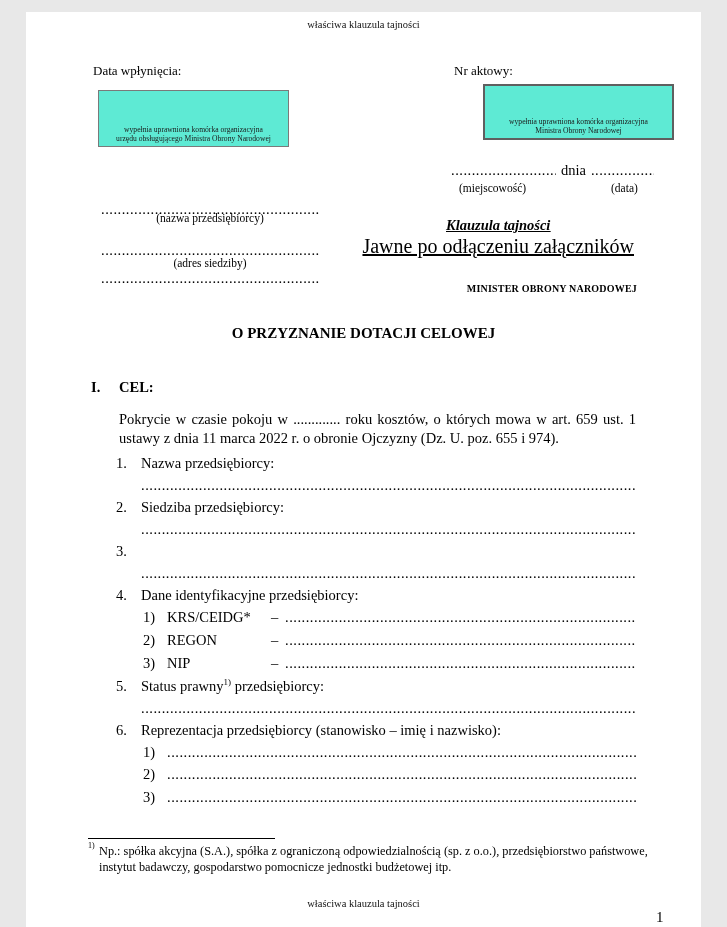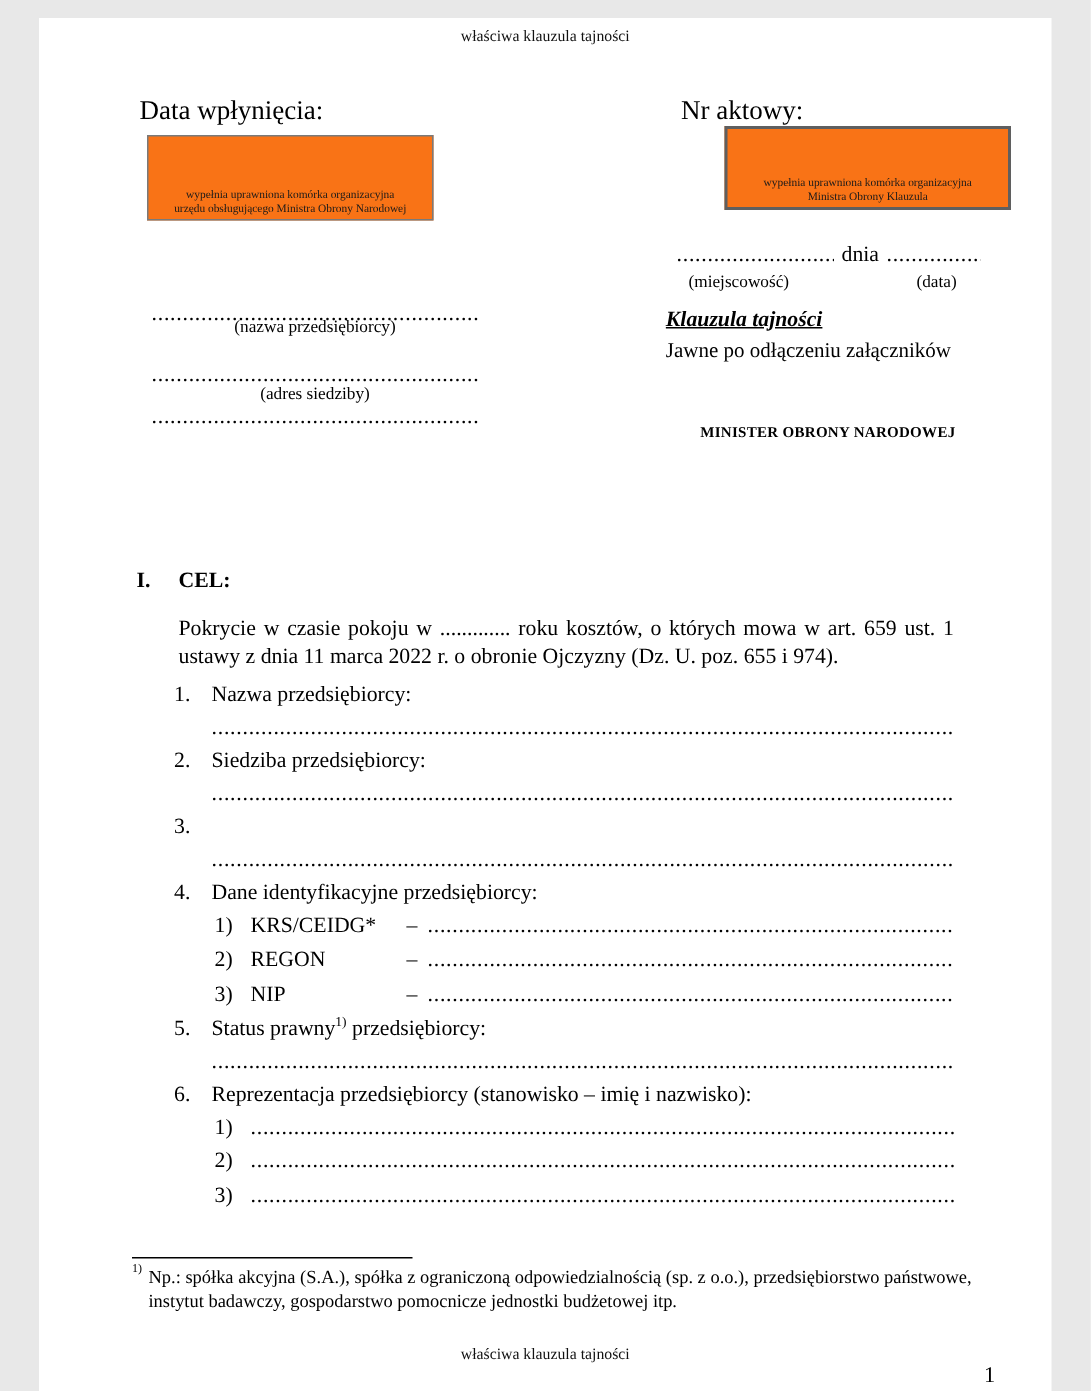--- a/index.html
+++ b/index.html
@@ -8,25 +8,25 @@
     background:#ffffff; color:#000;
     font-family:"Liberation Serif", serif; font-size:14.5px;
     overflow:hidden;
   }
   .abs { position:absolute; }
   .small-note { font-size:10.5px; color:#111; }
   .top-note { top:7px; left:0; right:0; text-align:center; }
   .bottom-note { top:886px; left:0; right:0; text-align:center; }
   .page-num { top:897px; left:630px; font-size:15px; }
 
-  .stamp-label { top:51px; font-size:18px; }
+  .stamp-label { top:51px; font-size:13px; }
   .stamp-label.left { left:67px; }
   .stamp-label.right { left:428px; }
   .stamp-box {
-    background:#f97316; box-sizing:border-box;
+    background:#5eead4; box-sizing:border-box;
     display:flex; flex-direction:column; justify-content:flex-end;
     text-align:center;
   }
   .stamp-box.left { left:72px; top:78px; width:191px; height:57px; border:1px solid #7a7a7a; }
   .stamp-box.right { left:457px; top:72px; width:191px; height:56px; border:2px solid #5f5f5f; }
   .stamp-caption { font-size:7.6px; line-height:9px; padding:0 2px 3px 2px; color:#1a1a1a; }
 
   .dotline { overflow:hidden; white-space:nowrap; letter-spacing:0.5px; }
 
   .dnia-row { top:149px; left:425px; width:203px; display:flex; line-height:19px; }
@@ -35,23 +35,23 @@
   .dnia-d2 { flex:1; }
   .cap { font-size:11.5px; }
   .cap-miejscowosc { top:170px; left:433px; }
   .cap-data { top:170px; left:585px; }
 
   .addr-line { left:75px; width:218px; line-height:15px; }
   .addr-l1 { top:190px; } .addr-l2 { top:231px; } .addr-l3 { top:259px; }
   .addr-cap { left:75px; width:218px; text-align:center; font-size:11.5px; }
   .addr-c1 { top:200px; } .addr-c2 { top:245px; }
 
-  .klauzula { top:192px; right:67px; text-align:left; line-height:19px; }
+  .klauzula { top:204px; right:67px; text-align:center; line-height:19px;text-decoration:underline; }
   .klauzula-title { font-weight:bold; font-style:italic; text-decoration:underline; font-size:14.5px; }
-  .klauzula-sub { font-size:14px; margin-top:2px; }
+  .klauzula-sub { font-size:20px; margin-top:2px; }
   .addressee { top:271px; right:64px; font-weight:bold; font-size:10px; letter-spacing:0.2px; }
 
   .doc-title { top:311px; left:0; right:0; text-align:center; font-weight:bold; font-size:15px; line-height:20px; }
 
   .content { top:364px; left:65px; right:65px; }
   .sec-head { display:flex; line-height:22px; font-weight:bold; }
   .sec-no { width:28px; flex:none; }
   .s2-head { margin-top:12px; }
   .cel-par { margin:12px 0 0 28px; line-height:19.2px; text-align:justify; }
 
@@ -83,21 +83,21 @@
     <div class="stamp-caption">
       <div>wypełnia uprawniona komórka organizacyjna</div>
       <div>urzędu obsługującego Ministra Obrony Narodowej</div>
     </div>
   </div>
 
   <div class="abs stamp-label right">Nr aktowy:</div>
   <div class="abs stamp-box right">
     <div class="stamp-caption">
       <div>wypełnia uprawniona komórka organizacyjna</div>
-      <div>Ministra Obrony Klauzula</div>
+      <div>Ministra Obrony Narodowej</div>
     </div>
   </div>
 
   <div class="abs dnia-row">
     <span class="dotline dnia-d1">....................................................................................................................................................................................................................................................................................................................</span>
     <span class="dnia-word">dnia</span>
     <span class="dotline dnia-d2">....................................................................................................................................................................................................................................................................................................................</span>
   </div>
   <div class="abs cap cap-miejscowosc">(miejscowość)</div>
   <div class="abs cap cap-data">(data)</div>
@@ -109,20 +109,21 @@
   <div class="abs dotline addr-line addr-l3">....................................................................................................................................................................................................................................................................................................................</div>
 
   <div class="abs klauzula">
     <div class="klauzula-title">Klauzula tajności</div>
     <div class="klauzula-sub">Jawne po odłączeniu załączników</div>
   </div>
 
   <div class="abs addressee">MINISTER OBRONY NARODOWEJ</div>
 
   <div class="abs doc-title">
+    <div>O PRZYZNANIE DOTACJI CELOWEJ</div>
   </div>
 
   <div class="abs content">
 
     <div class="sec-head">
       <span class="sec-no">I.</span>
       <span>CEL:</span>
     </div>
     <p class="cel-par">Pokrycie w czasie pokoju w ............. roku kosztów, o których mowa w art. 659 ust. 1 ustawy z dnia 11 marca 2022 r. o obronie Ojczyzny (Dz. U. poz. 655 i 974).</p>
 

